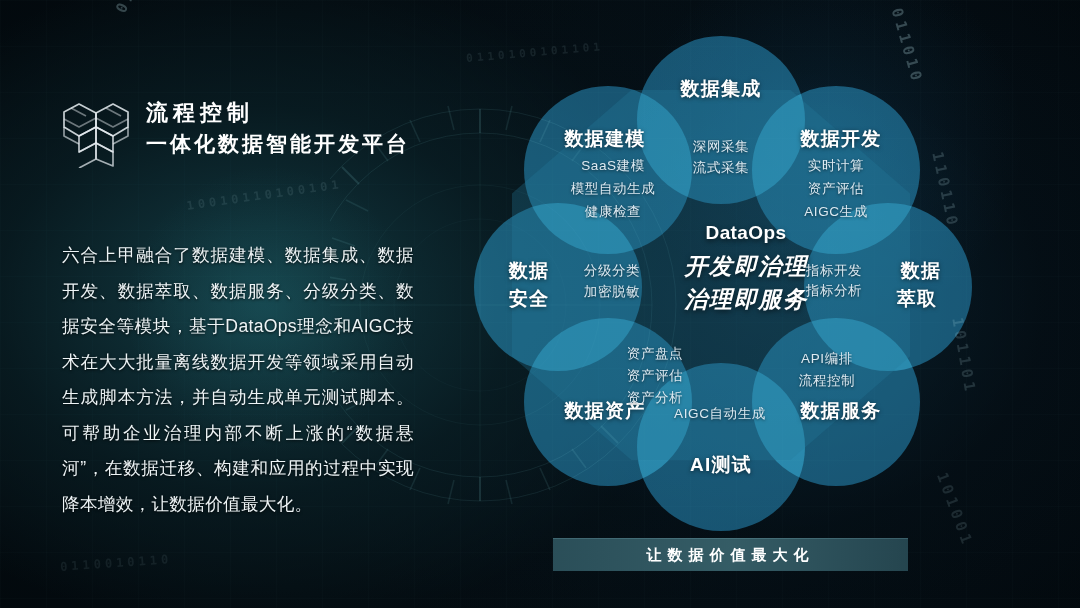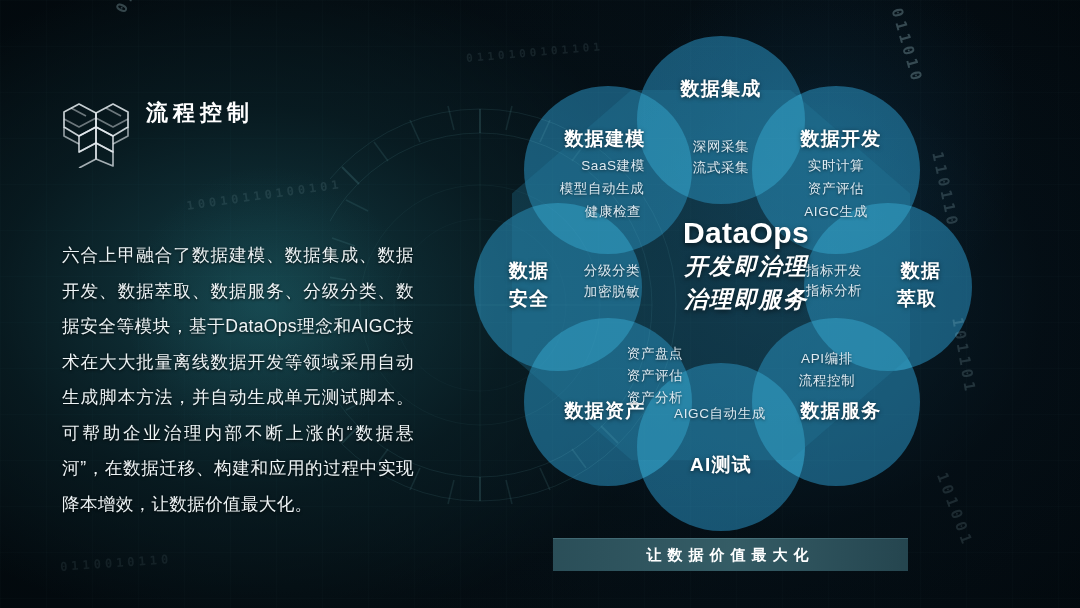--- a/index.html
+++ b/index.html
@@ -51,21 +51,21 @@
   .circle{position:absolute;border-radius:50%;background:rgba(31,120,163,.62);
           mix-blend-mode:screen;}
   .c-label{position:absolute;color:#ffffff;font-size:19px;font-weight:700;letter-spacing:1.2px;
            line-height:26px;text-align:center;white-space:nowrap;text-shadow:0 1px 4px rgba(0,0,0,.55);}
   .c-sub{position:absolute;color:#dce9f1;font-size:13.5px;line-height:21px;letter-spacing:.6px;
          text-align:center;white-space:nowrap;text-shadow:0 1px 3px rgba(0,0,0,.55);}
   #octagon{position:absolute;left:60px;top:72px;width:398px;height:370px;
            background:rgba(36,122,156,.30);
            clip-path:polygon(30% 0%,70% 0%,100% 28%,100% 72%,70% 100%,30% 100%,0% 72%,0% 28%);}
   #core{position:absolute;left:178px;top:198px;width:232px;text-align:center;}
-  .core-en{color:#ffffff;font-size:30px;font-weight:700;letter-spacing:.4px;line-height:34px;
+  .core-en{color:#ffffff;font-size:19px;font-weight:700;letter-spacing:.4px;line-height:34px;
            text-shadow:0 2px 5px rgba(0,0,0,.6);}
   .core-cn{color:#ffffff;font-size:23px;font-weight:700;letter-spacing:1.6px;line-height:33px;
            text-shadow:0 2px 5px rgba(0,0,0,.6);font-style:italic;}
 
   
   #base-bar{position:absolute;left:553px;top:538px;width:355px;height:32px;
             background:linear-gradient(90deg, rgba(46,84,94,.92) 0%, rgba(57,99,108,.92) 50%, rgba(40,74,84,.92) 100%);
             border-top:1px solid rgba(150,200,208,.20);
             display:flex;align-items:center;justify-content:center;}
   #base-bar span{color:#ffffff;font-size:15px;font-weight:700;letter-spacing:6px;}
@@ -140,20 +140,21 @@
         <path d="M19 56 L36 47 L36 63 L19 72" stroke-opacity=".7"></path>
         <path d="M36 47 L53 56 L53 70 L36 63 Z" stroke-opacity=".7"></path>
         <path d="M4 31 L4 40 L19 48" stroke-opacity=".6"></path>
         <path d="M68 31 L68 40 L53 48" stroke-opacity=".6"></path>
         <path d="M11 12 L26 20 M46 12 L61 20" stroke-opacity=".45"></path>
         <path d="M4 23 L19 31 L36 22 M36 22 L53 31 L68 23" stroke-opacity=".45"></path>
       </g>
     </svg>
     <div id="brand-text">
       <div class="b-line1">流程控制</div>
+      <div class="b-line2">一体化数据智能开发平台</div>
     </div>
   </div>
 
   <div id="desc">六合上甲融合了数据建模、数据集成、数据开发、数据萃取、数据服务、分级分类、数据安全等模块，基于DataOps理念和AIGC技术在大大批量离线数据开发等领域采用自动生成脚本方法，并自动生成单元测试脚本。可帮助企业治理内部不断上涨的“数据悬河”，在数据迁移、构建和应用的过程中实现降本增效，让数据价值最大化。</div>
 
   <div id="venn">
 
     <div class="circle" style="left:185px;top:18px;width:168px;height:168px;"></div>
     <div class="circle" style="left: 72px;top: 68px;width:168px;height:168px;"></div>
     <div class="circle" style="left:300px;top: 68px;width:168px;height:168px;"></div>
@@ -179,21 +180,21 @@
     <div class="c-label" style="left:424px;top:240px;width:90px;">数据</div>
     <div class="c-label" style="left:420px;top:268px;width:90px;">萃取</div>
     <div class="c-label" style="left: 84px;top:380px;width:138px;">数据资产</div>
     <div class="c-label" style="left:320px;top:380px;width:138px;">数据服务</div>
     <div class="c-label" style="left:200px;top:434px;width:138px;">AI测试</div>
 
     <div class="c-sub" style="left:216px;top:118px;width:106px;">深网采集</div>
     <div class="c-sub" style="left:216px;top:139px;width:106px;">流式采集</div>
 
     <div class="c-sub" style="left: 98px;top:137px;width:126px;">SaaS建模</div>
-    <div class="c-sub" style="left: 87px;top:160px;width:126px;">模型自动生成</div>
+    <div class="c-sub" style="left: 98px;top:160px;width:126px;">模型自动生成</div>
     <div class="c-sub" style="left: 98px;top:183px;width:126px;">健康检查</div>
 
     <div class="c-sub" style="left:326px;top:137px;width:116px;">实时计算</div>
     <div class="c-sub" style="left:326px;top:160px;width:116px;">资产评估</div>
     <div class="c-sub" style="left:326px;top:183px;width:116px;">AIGC生成</div>
 
     <div class="c-sub" style="left:108px;top:242px;width:104px;">分级分类</div>
     <div class="c-sub" style="left:108px;top:263px;width:104px;">加密脱敏</div>
 
     <div class="c-sub" style="left:330px;top:242px;width:104px;">指标开发</div>

